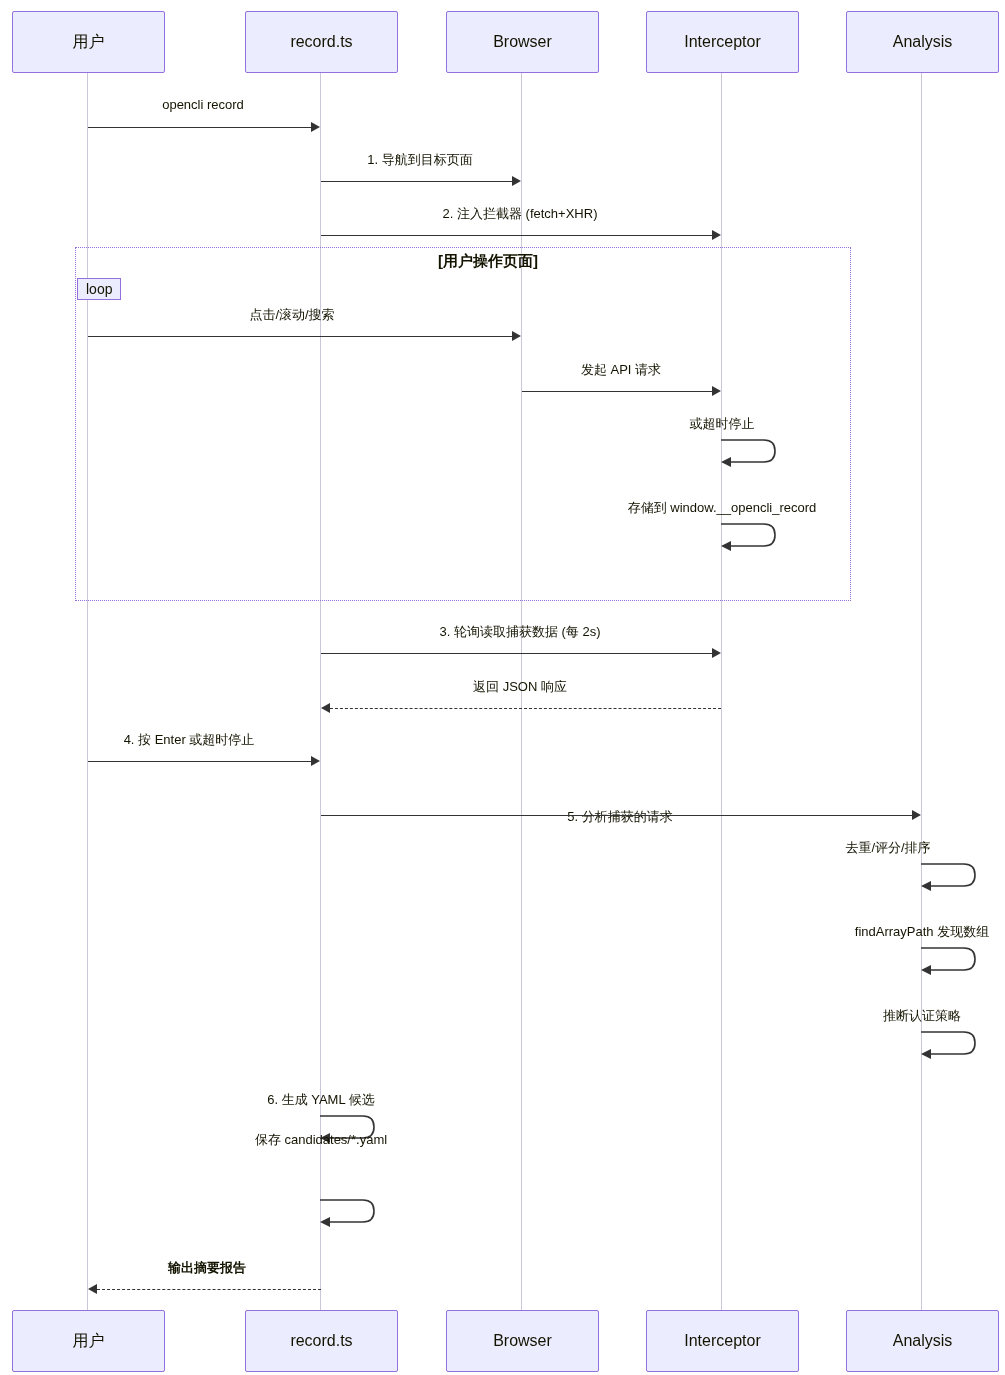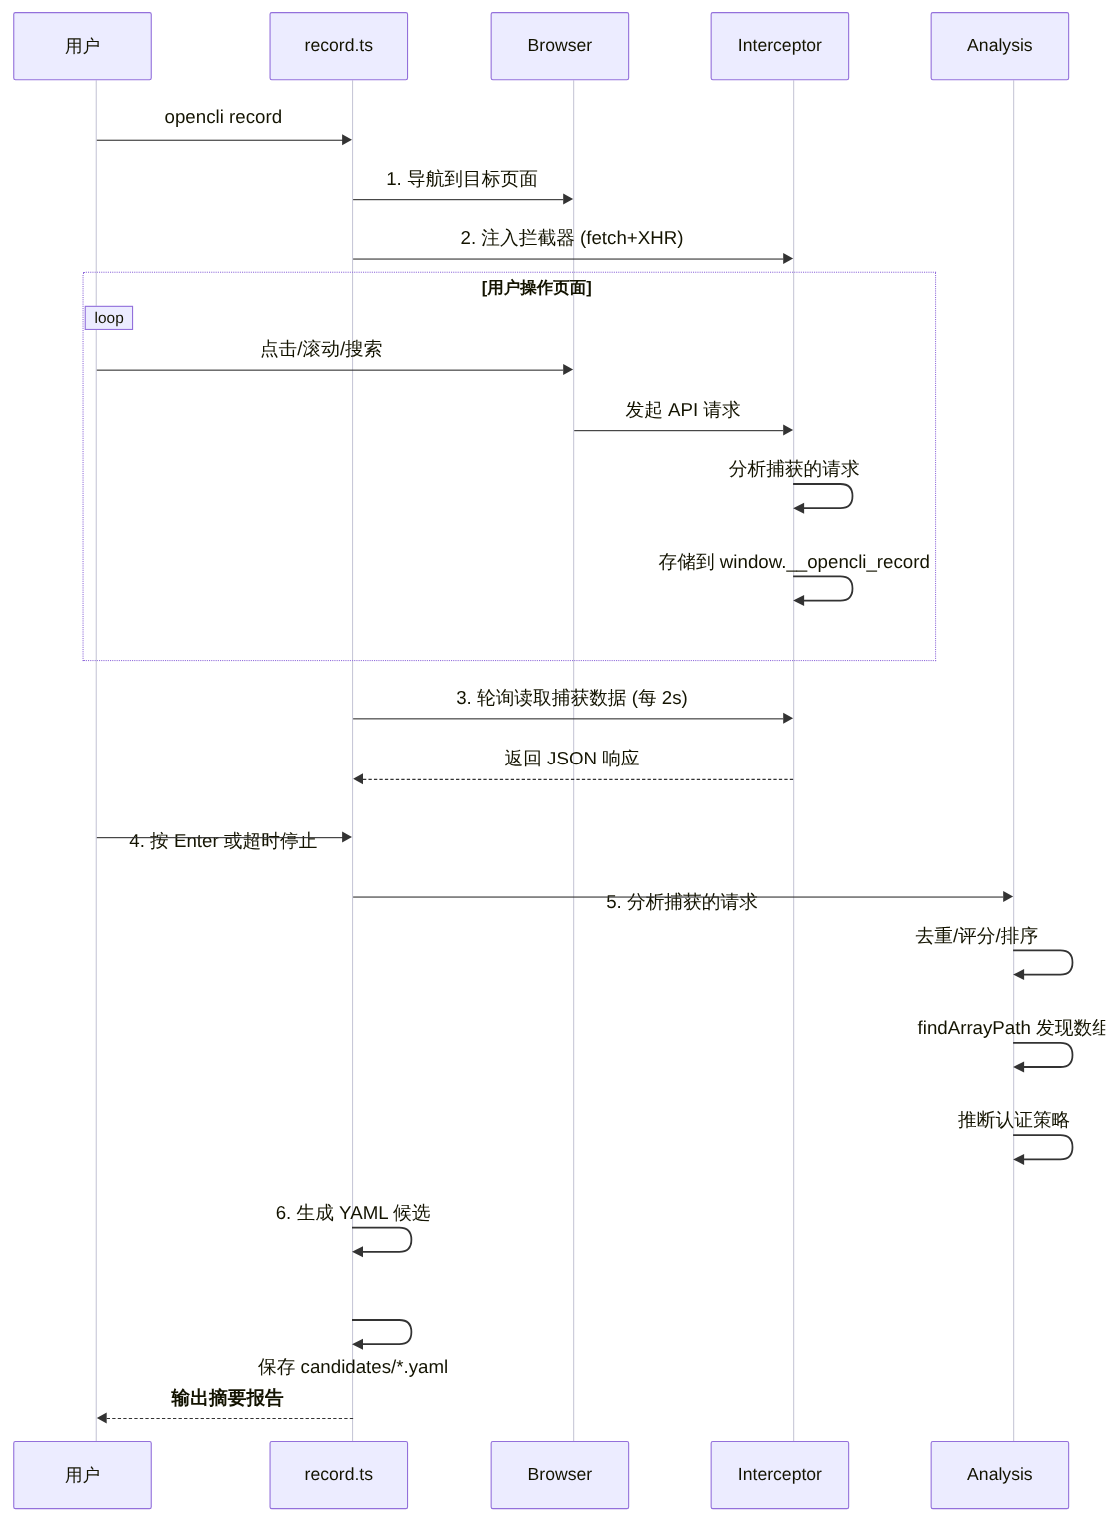--- a/index.html
+++ b/index.html
@@ -22,30 +22,30 @@
     box-sizing: border-box;
     background: #ececff;
     border: 1px solid #9370db;
     border-radius: 2px;
     display: flex;
     align-items: center;
     justify-content: center;
     font-size: 16px;
     color: #131300;
     height: 62px;
-    width: 126px;
+    width: 153px;
   }
   .lifeline {
     position: absolute;
     width: 0;
     border-left: 1px solid #c8c8d8;
   }
   .msg-label {
     position: absolute;
-    font-size: 17px;
+    font-size: 13px;
     color: #131300;
     white-space: nowrap;
     transform: translateX(-50%);
     text-align: right;
   }
   .msg-line {
     position: absolute;
     height: 0;
     border-top: 1.6px solid #333333;
   }
@@ -152,21 +152,21 @@
   <div class="arrow-head" style="left:712px; top:230px;"></div>
 
   <div class="msg-label" style="left:292px; top:306px;">点击/滚动/搜索</div>
   <div class="msg-line" style="left:88px; top:336px; width:424px;"></div>
   <div class="arrow-head" style="left:512px; top:331px;"></div>
 
   <div class="msg-label" style="left:621px; top:361px;">发起 API 请求</div>
   <div class="msg-line" style="left:522px; top:391px; width:190px;"></div>
   <div class="arrow-head" style="left:712px; top:386px;"></div>
 
-  <div class="msg-label" style="left:722px; top:415px;">分析捕获的请求</div>
+  <div class="msg-label" style="left:722px; top:415px;">或超时停止</div>
   <div class="self-loop" style="left:718px; top:437px;">
     <svg width="60" height="34" viewBox="0 0 60 34">
       <path d="M3 3 L46 3 Q57 3 57 14 Q57 25 46 25 L10 25" fill="none" stroke="#333333" stroke-width="1.6"></path>
       <polygon points="13,20 3,25 13,30" fill="#333333"></polygon>
     </svg>
   </div>
 
   <div class="msg-label" style="left:722px; top:499px;">存储到 window.__opencli_record</div>
   <div class="self-loop" style="left:718px; top:521px;">
     <svg width="60" height="34" viewBox="0 0 60 34">
@@ -176,21 +176,21 @@
   </div>
 
   <div class="msg-label" style="left:520px; top:623px;">3. 轮询读取捕获数据 (每 2s)</div>
   <div class="msg-line" style="left:321px; top:653px; width:391px;"></div>
   <div class="arrow-head" style="left:712px; top:648px;"></div>
 
   <div class="msg-label" style="left:520px; top:678px;">返回 JSON 响应</div>
   <div class="msg-line dashed" style="left:330px; top:708px; width:391px;"></div>
   <div class="arrow-head left" style="left:321px; top:703px;"></div>
 
-  <div class="msg-label" style="left:203px; top:731px;margin-top:22px;">4. 按 Enter 或超时停止</div>
+  <div class="msg-label" style="left:189px; top:731px;">4. 按 Enter 或超时停止</div>
   <div class="msg-line" style="left:88px; top:761px; width:224px;"></div>
   <div class="arrow-head" style="left:311px; top:756px;"></div>
 
   <div class="msg-label" style="left:620px; top:785px;margin-top:23px;">5. 分析捕获的请求</div>
   <div class="msg-line" style="left:321px; top:815px; width:591px;"></div>
   <div class="arrow-head" style="left:912px; top:810px;"></div>
 
   <div class="msg-label" style="left:888px; top:839px;">去重/评分/排序</div>
   <div class="self-loop" style="left:918px; top:861px;">
     <svg width="60" height="34" viewBox="0 0 60 34">
@@ -216,21 +216,21 @@
   </div>
 
   <div class="msg-label" style="left:321px; top:1091px;">6. 生成 YAML 候选</div>
   <div class="self-loop" style="left:317px; top:1113px;">
     <svg width="60" height="34" viewBox="0 0 60 34">
       <path d="M3 3 L46 3 Q57 3 57 14 Q57 25 46 25 L10 25" fill="none" stroke="#333333" stroke-width="1.6"></path>
       <polygon points="13,20 3,25 13,30" fill="#333333"></polygon>
     </svg>
   </div>
 
-  <div class="msg-label" style="left:321px; top:1231px;">保存 candidates/*.yaml</div>
+  <div class="msg-label" style="left:321px; top:1131px;">保存 candidates/*.yaml</div>
   <div class="self-loop" style="left:317px; top:1197px;">
     <svg width="60" height="34" viewBox="0 0 60 34">
       <path d="M3 3 L46 3 Q57 3 57 14 Q57 25 46 25 L10 25" fill="none" stroke="#333333" stroke-width="1.6"></path>
       <polygon points="13,20 3,25 13,30" fill="#333333"></polygon>
     </svg>
   </div>
 
   <div class="msg-label" style="left:207px; top:1259px;font-weight:bold;">输出摘要报告</div>
   <div class="msg-line dashed" style="left:97px; top:1289px; width:224px;"></div>
   <div class="arrow-head left" style="left:88px; top:1284px;"></div>

